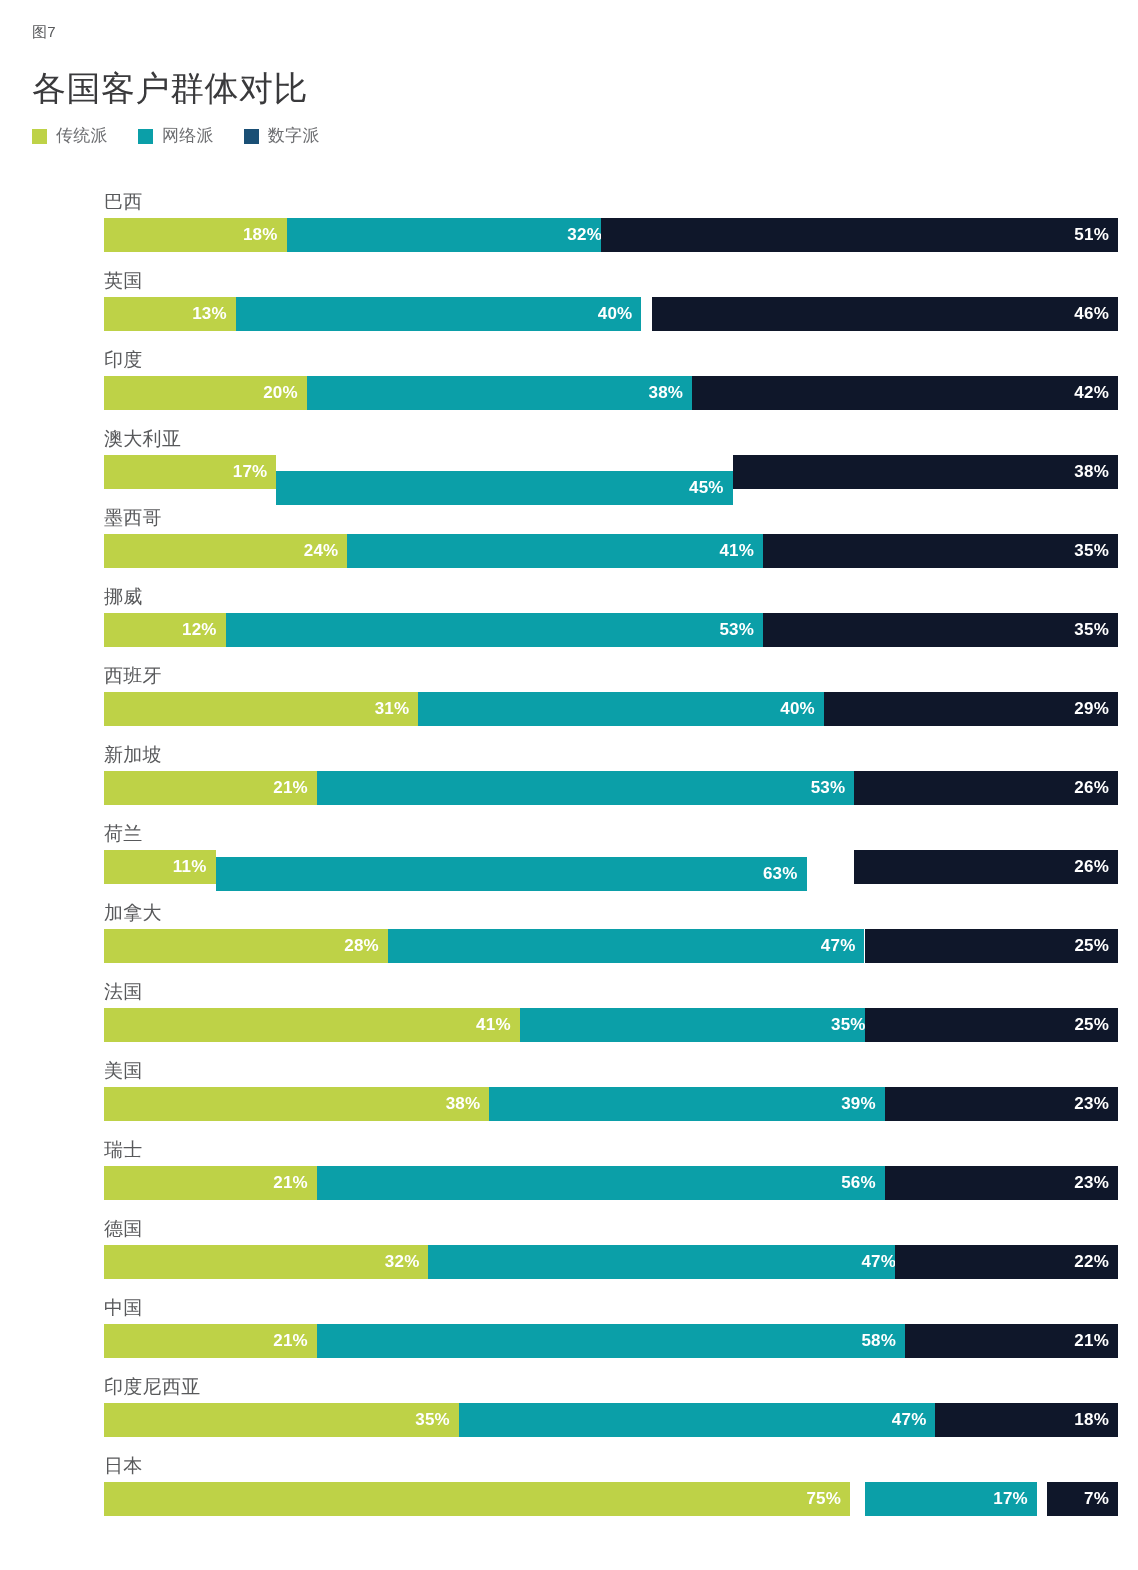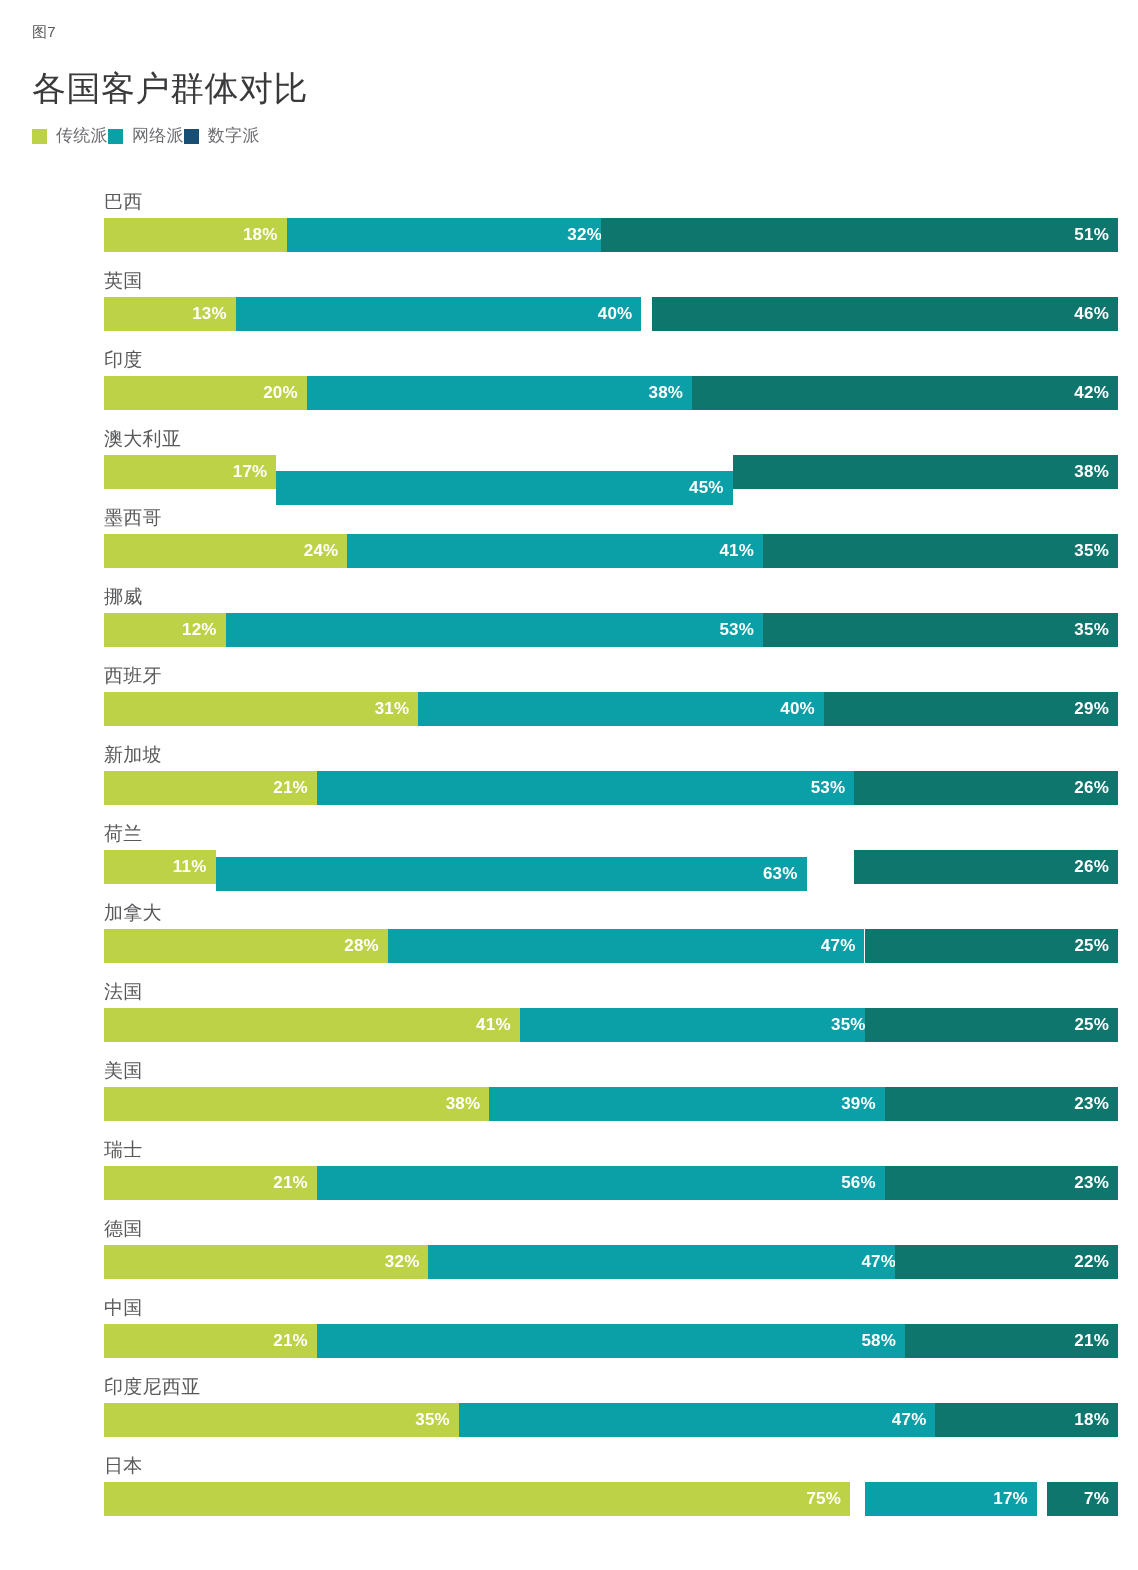--- a/index.html
+++ b/index.html
@@ -44,20 +44,21 @@
     letter-spacing: 0.5px;
   }
 
   
   .legend {
     position: absolute;
     left: 32px;
     top: 126px;
     display: flex;
     align-items: center;
+    gap: 30px;
   }
 
   .legend-item {
     display: flex;
     align-items: center;
     gap: 9px;
   }
 
   .legend-swatch {
     width: 15px;
@@ -120,21 +121,21 @@
     font-weight: bold;
     color: #ffffff;
     padding-right: 9px;
     line-height: 34px;
     white-space: nowrap;
     letter-spacing: 0.2px;
   }
 
   .seg-trad  { background: #bed247; }
   .seg-net   { background: #0b9fa8; }
-  .seg-digi  { background: #0f766e; padding-left: 20px; }
+  .seg-digi  { background: #0f172a; padding-left: 20px; }
 </style>
 </head>
 <body>
 
 <div id="page">
 
   <div class="header">
     <div class="fig-label">图7</div>
     <h1 class="chart-title">各国客户群体对比</h1>
   </div>

